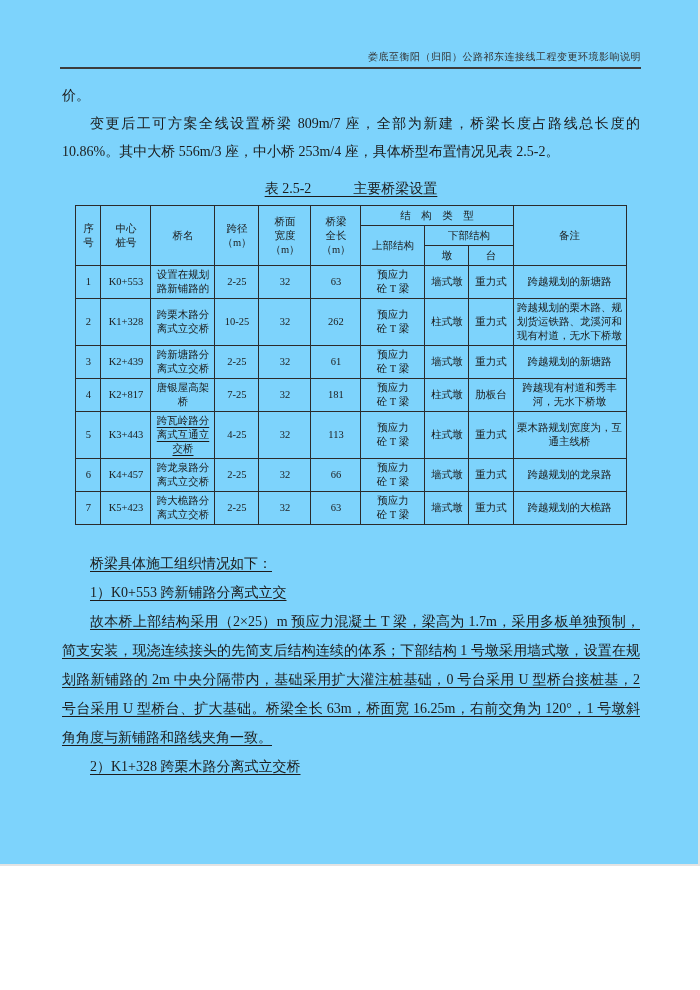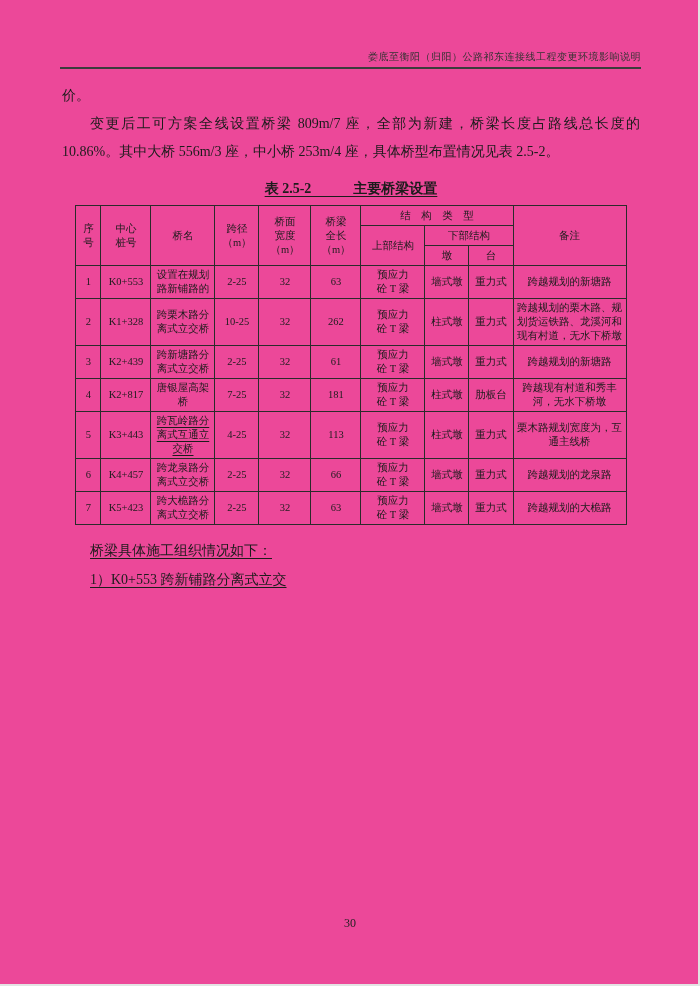--- a/index.html
+++ b/index.html
@@ -2,53 +2,53 @@
 <html><head>
 <meta charset="utf-8">
 <style>
   html,body{margin:0;padding:0;}
   body{
     width:700px;height:990px;background:#ffffff;
     font-family:"Liberation Serif","DejaVu Serif",serif;
     color:#1c1c1c;
   }
   .page{
-    position:relative;width:700px;height:986px;background:#ec4899;
+    position:relative;width:700px;height:866px;background:#7dd3fc;
     overflow:hidden;
     box-shadow:inset -2px -2px 0 #e3e3e3;
   }
   .doc-header{
     position:absolute;top:46px;left:60px;width:581px;
     border-bottom:2px solid #3c3c3c;
     padding-bottom:3px;text-align:right;
   }
   .doc-header-text{font-size:10px;color:#333;letter-spacing:0.5px;}
   .content{position:absolute;top:82px;left:62px;width:578px;}
   p.body-p{margin:0;font-size:14px;line-height:28px;text-align:justify;}
   .after-text p.body-p{line-height:29px;}
   .indent{text-indent:2em;}
   .u{text-decoration:underline;text-underline-offset:3px;text-decoration-thickness:1px;}
   .jlast{text-align-last:justify;}
   .table-caption{
-    text-align:center;font-weight:bold;font-size:14px;
+    text-align:center;font-weight:normal;font-size:14px;
     margin:14px 0 7px 0;
   }
   table.bridge{
     border-collapse:collapse;table-layout:fixed;
     width:550px;margin:0 auto;
   }
   table.bridge th,table.bridge td{
     border:1px solid #2b2b2b;
     font-weight:normal;text-align:center;vertical-align:middle;
     padding:2px 2px;font-size:10.5px;line-height:14px;
     overflow:hidden;
   }
   thead th{white-space:pre-line;height:15px;}
   tbody td{white-space:pre-line;word-break:break-all;}
-  .after-text{margin-top:11px;}
+  .after-text{margin-top:24px;}
   .page-number{
     position:absolute;top:916px;left:0;width:700px;
     text-align:center;font-size:12px;color:#222;
   }
 </style>
 </head>
 <body>
 
 <div class="page">
 
@@ -195,19 +195,21 @@
             <td>墙式墩</td>
             <td>重力式</td>
             <td>跨越规划的大桅路</td>
           </tr>
         </tbody>
     </table>
 
     <div class="after-text">
         <p class="body-p indent u">桥梁具体施工组织情况如下：</p>
         <p class="body-p indent u">1）K0+553 跨新铺路分离式立交</p>
+        <p class="body-p indent u">故本桥上部结构采用（2×25）m 预应力混凝土 T 梁，梁高为 1.7m，采用多板单独预制，简支安装，现浇连续接头的先简支后结构连续的体系；下部结构 1 号墩采用墙式墩，设置在规划路新铺路的 2m 中央分隔带内，基础采用扩大灌注桩基础，0 号台采用 U 型桥台接桩基，2 号台采用 U 型桥台、扩大基础。桥梁全长 63m，桥面宽 16.25m，右前交角为 120°，1 号墩斜角角度与新铺路和路线夹角一致。</p>
+        <p class="body-p indent u">2）K1+328 跨栗木路分离式立交桥</p>
       </div>
 
   </div>
 
   <div class="page-number">30</div>
 
 </div>
 
 </body></html>

